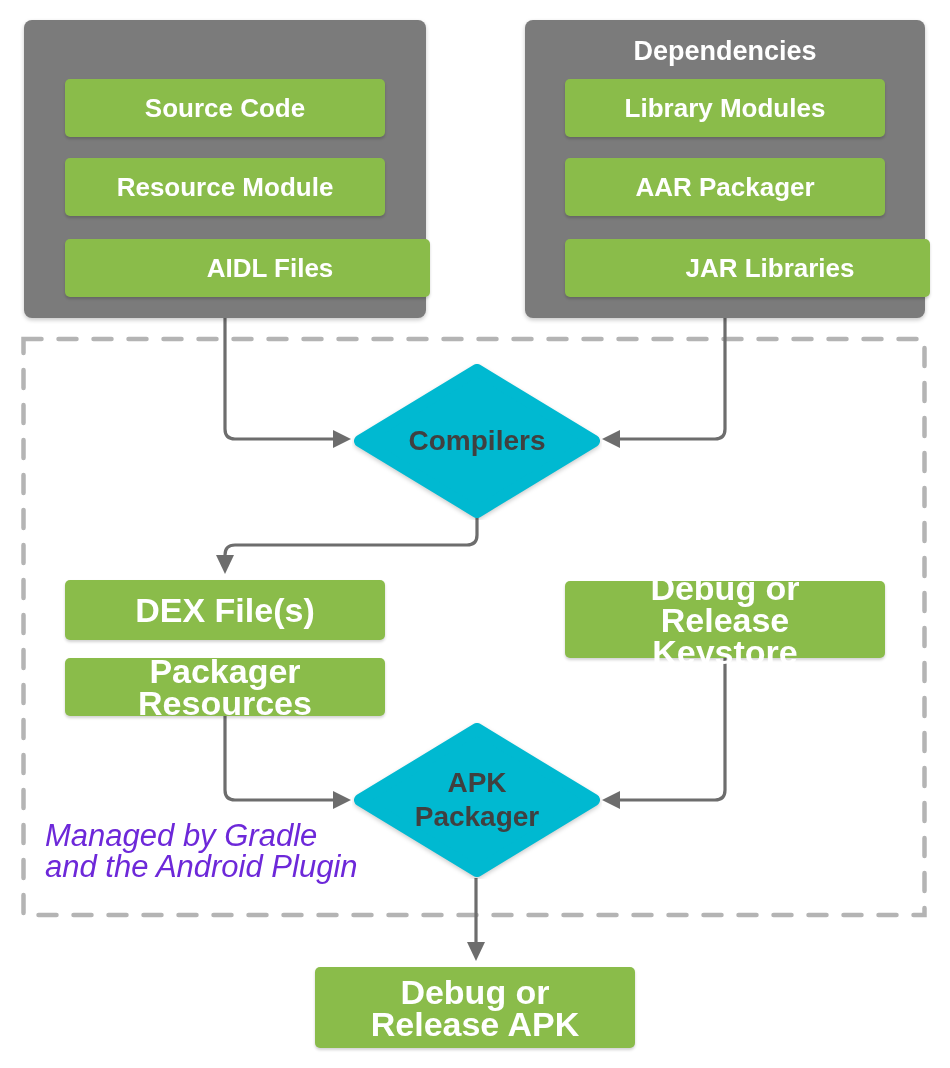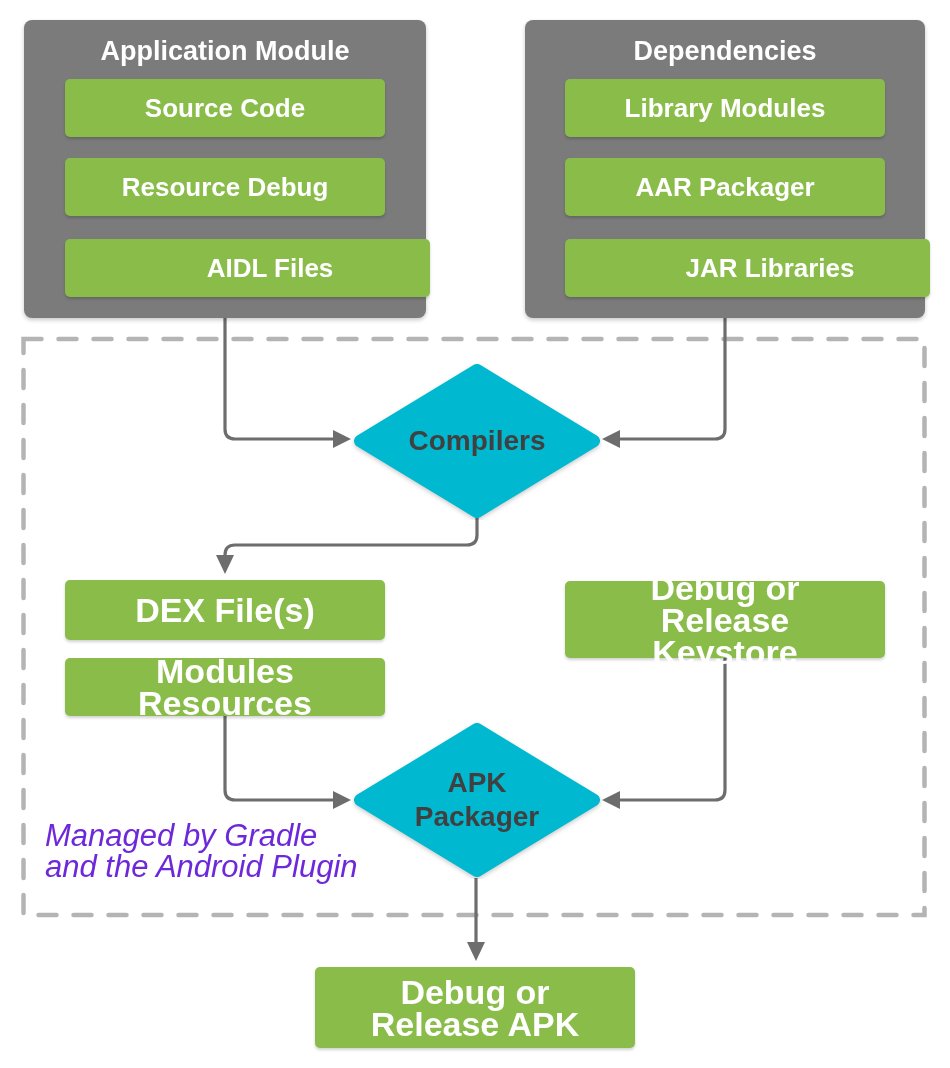--- a/index.html
+++ b/index.html
@@ -139,23 +139,22 @@
       <polygon points="620,791 602,800 620,809" fill="#6d6d6d" stroke="none"></polygon>
     </g>
 
     <g stroke="#6d6d6d" stroke-width="3.2" fill="none">
       <path d="M476,878 L476,944"></path>
       <polygon points="467,942 485,942 476,961" fill="#6d6d6d" stroke="none"></polygon>
     </g>
   </svg>
 
   <section class="group group-left">
-    <h2 class="group-title">Application Module</h2>
     <div class="chip r0">Source Code</div>
-    <div class="chip r1">Resource Debug</div>
+    <div class="chip r1">Resource Module</div>
     <div class="chip r2">AIDL Files</div>
   </section>
 
   <section class="group group-right">
     <h2 class="group-title">Dependencies</h2>
     <div class="chip r0">Library Modules</div>
     <div class="chip r1">AAR Packager</div>
     <div class="chip r2">JAR Libraries</div>
   </section>
 
@@ -167,21 +166,21 @@
   </div>
 
   <div class="diamond diamond-packager">
     <svg width="250" height="158" viewBox="0 0 250 158">
       <path d="M8,79 L125,8 L242,79 L125,150 Z" fill="#00b9d1" stroke="#00b9d1" stroke-width="12" stroke-linejoin="round" style="filter: drop-shadow(0 2px 2px rgba(0,0,0,0.2));"></path>
     </svg>
     <span class="dlabel">APK Packager</span>
   </div>
 
   <div class="gnode node-dex">DEX File(s)</div>
-  <div class="gnode node-resources">Modules Resources</div>
+  <div class="gnode node-resources">Packager Resources</div>
   <div class="gnode node-keystore">
     <span class="wrap2">Debug or Release Keystore</span>
   </div>
   <div class="gnode node-apk">
     <span class="wrap2">Debug or Release APK</span>
   </div>
 
   <div class="caption">
     <span>Managed by Gradle</span>
     <span>and the Android Plugin</span>

